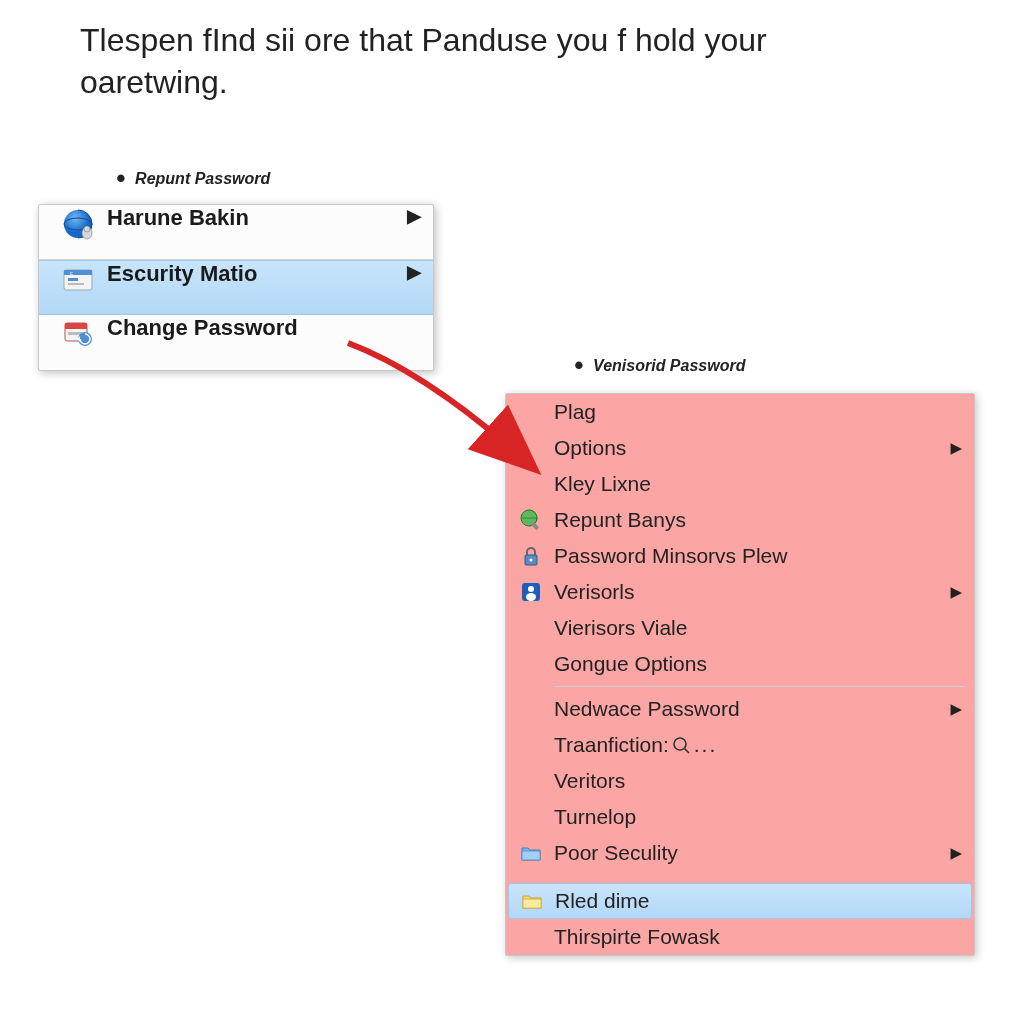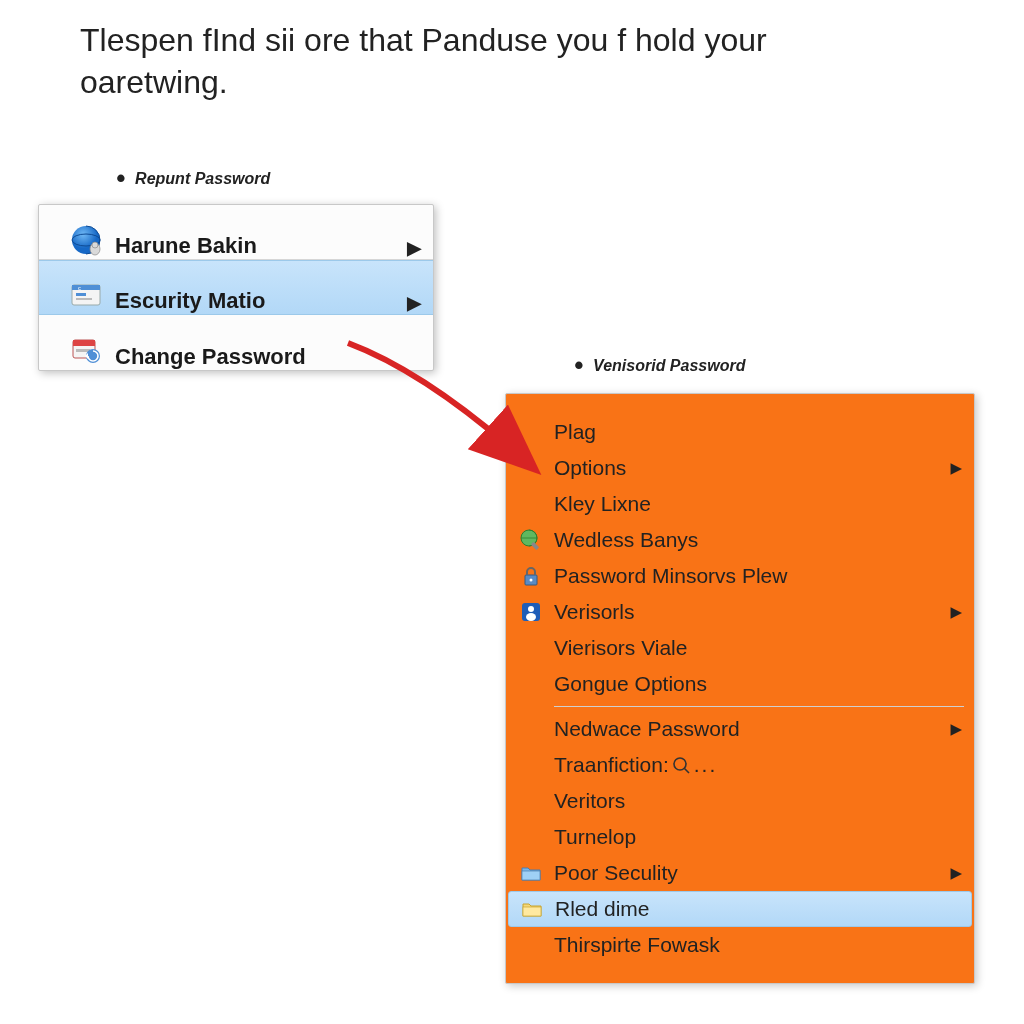--- a/index.html
+++ b/index.html
@@ -46,23 +46,23 @@
       left: 38px;
       top: 204px;
       width: 396px;
       background: #fcfcfc;
       border: 1px solid #c8c8c8;
       border-radius: 2px;
       box-shadow: 2px 2px 8px rgba(0,0,0,0.25);
     }
     .menu1-item {
       display: flex;
-      align-items: flex-end;
+      align-items: flex-start;
       height: 55px;
-      padding: 0 12px 0 28px;
+      padding: 0 12px 0 20px;
       border-bottom: 1px solid #d6d6d6;
       font-size: 22px;
       font-weight: 700;
       color: #1a1a1a;
       cursor: pointer;
       position: relative;
     }
     .menu1-item:last-child { border-bottom: none; }
     .menu1-item.selected {
       background: linear-gradient(#c8e4fb, #b2d8f7);
@@ -82,25 +82,25 @@
       margin-left: auto;
       font-size: 18px;
       color: #222;
     }
 
     .menu2 {
       position: absolute;
       left: 505px;
       top: 393px;
       width: 470px;
-      background: #f97316;
+      background: #fca5a5;
       border: 1px solid #c8c8c8;
       border-radius: 2px;
       box-shadow: 2px 2px 8px rgba(0,0,0,0.22);
-      padding: 20px 2px;
+      padding: 0 2px;
     }
     .menu2-item {
       display: flex;
       align-items: center;
       height: 36px;
       padding: 0 10px 0 8px;
       font-size: 21px;
       color: #222;
       cursor: pointer;
       position: relative;
@@ -116,20 +116,21 @@
     }
     .menu2-item .submenu-arrow {
       margin-left: auto;
       font-size: 15px;
       color: #222;
     }
     .menu2-item.selected {
       background: linear-gradient(#c8e4fb, #b2d8f7);
       border: 1px solid #9cc9ea;
       border-radius: 3px;
+      margin-top: 12px;
     }
     .menu2-sep {
       height: 1px;
       background: #cfcfcf;
       margin: 4px 8px 4px 46px;
     }
 
     .arrow-svg {
       position: absolute;
       left: 338px;
@@ -214,21 +215,21 @@
     <span>Kley Lixne</span>
   </div>
   <div class="menu2-item">
     <span class="icon-slot">
       <svg width="24" height="24" viewBox="0 0 24 24">
         <circle cx="10" cy="10" r="8" fill="#5fb85f" stroke="#2e7d2e" stroke-width="1"></circle>
         <path d="M10,2 A8,8 0 0,1 10,18 M2,10 L18,10" stroke="#2e7d2e" stroke-width="0.8" fill="none"></path>
         <rect x="14" y="14" width="4" height="8" rx="1" fill="#888" transform="rotate(-45 16 18)"></rect>
       </svg>
     </span>
-    <span>Wedless Banys</span>
+    <span>Repunt Banys</span>
   </div>
   <div class="menu2-item">
     <span class="icon-slot">
       <svg width="24" height="24" viewBox="0 0 24 24">
         <rect x="6" y="11" width="12" height="10" rx="1" fill="#5a8bc4" stroke="#345a82" stroke-width="1"></rect>
         <path d="M8,11 V8 a4,4 0 0,1 8,0 V11" fill="none" stroke="#666" stroke-width="2"></path>
         <circle cx="12" cy="16" r="1.5" fill="#fff"></circle>
       </svg>
     </span>
     <span>Password Minsorvs Plew</span>

